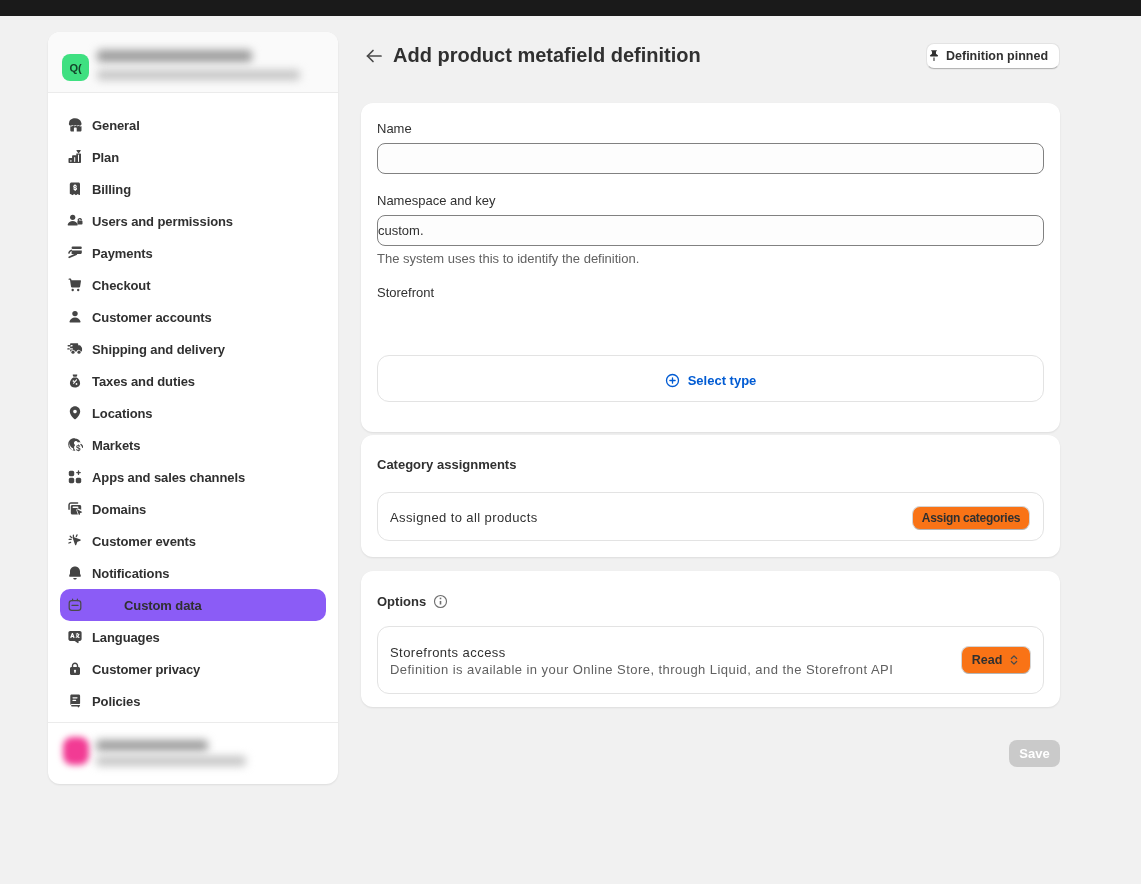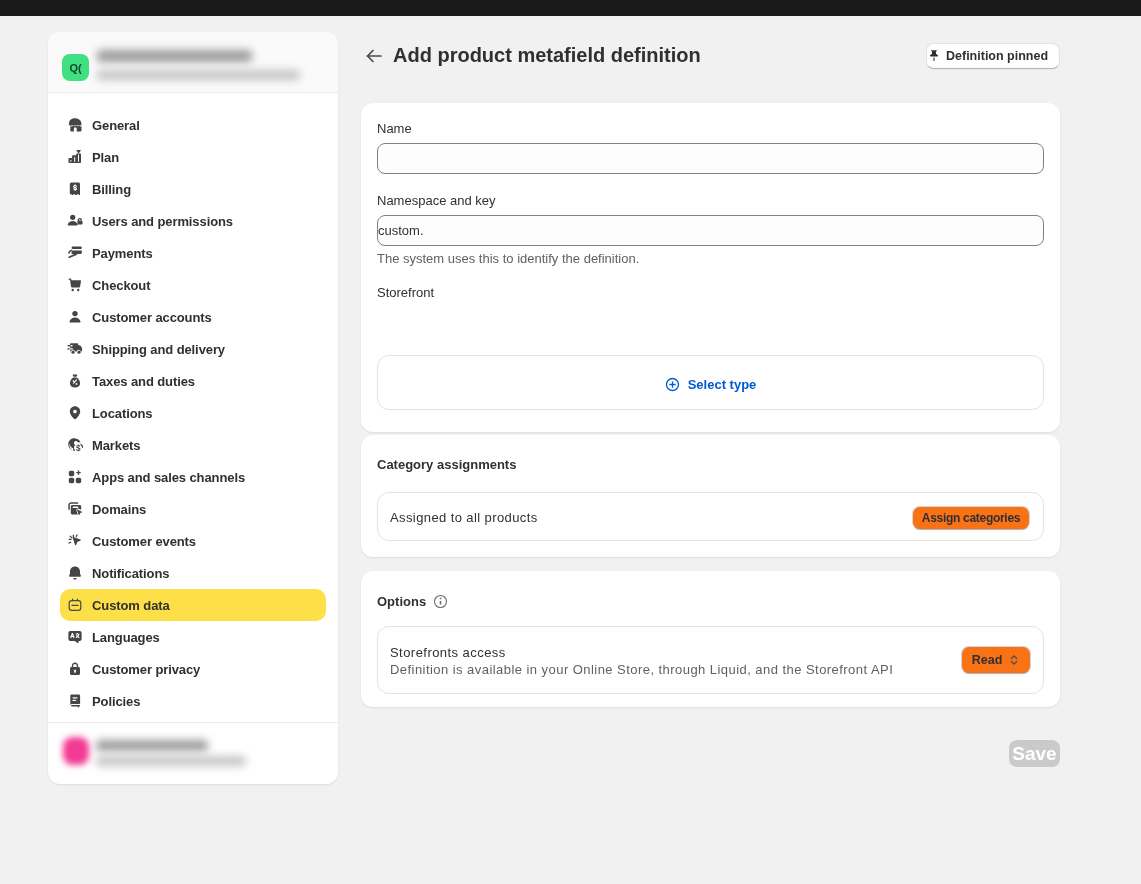--- a/index.html
+++ b/index.html
@@ -6,35 +6,35 @@
 html,body { width:1141px; height:884px; background:#f1f1f1; font-family:"Liberation Sans", sans-serif; color:#303030; overflow:hidden; }
 .topbar { position:absolute; left:0; top:0; width:1141px; height:16px; background:#1a1a1a; }
 .sidebar { position:absolute; left:48px; top:32px; width:290px; height:752px; background:#ffffff; border-radius:12px; box-shadow:0 1px 2px rgba(26,26,26,.09); overflow:hidden; }
 .sb-head { position:absolute; left:0; top:0; width:290px; height:61px; background:#fafafa; border-bottom:1px solid #ebebeb; }
 .avatar { position:absolute; left:14px; top:22px; width:27px; height:27px; border-radius:8px; background:#3fe081; display:flex; align-items:center; justify-content:center; font-size:11px; font-weight:700; color:#14442b; }
 .blur1 { position:absolute; filter:blur(4px); border-radius:4px; }
 .nav { position:absolute; left:12px; top:61px; width:266px; }
 .nav-item { position:relative; height:32px; display:flex; align-items:center; padding-left:7px; border-radius:10px; }
 .nav-item svg { flex:0 0 16px; }
 .nav-item span { margin-left:9px; font-size:13px; font-weight:700; letter-spacing:-0.1px; color:#303030; }
-.nav-item.sel { background:#fde047; }
+.nav-item.sel { background:#8b5cf6;gap:32px; }
 .nav-pad { height:16px; }
 .sb-foot { position:absolute; left:0; top:690px; width:290px; height:62px; border-top:1px solid #ebebeb; }
 .main-title { position:absolute; left:393px; top:44px; font-size:20px; font-weight:700; letter-spacing:0px; color:#303030; }
 .back { position:absolute; left:364px; top:46px; width:20px; height:20px; }
 .pinned-btn { position:absolute; left:926px; top:43px; width:134px; height:26px; background:#ffffff; border:1px solid #e3e3e3; border-bottom-color:#b5b5b5; border-radius:8px; display:flex; align-items:center; font-size:12.5px; font-weight:700; color:#303030; box-shadow:0 1px 0 rgba(0,0,0,.04); }
 .card { position:absolute; left:361px; width:699px; background:#ffffff; border-radius:12px; box-shadow:0 1px 2px rgba(26,26,26,.09); }
 .label { position:absolute; left:16px; font-size:13px; color:#303030; }
 .input { position:absolute; left:16px; width:667px; height:31px; border:1px solid #818181; border-radius:8px; background:#fdfdfd; font-size:13px; color:#303030; display:flex; align-items:center; padding:0 0; }
 .helper { position:absolute; left:16px; font-size:13px; color:#616161; }
-.selbox { position:absolute; left:16px; top:252px; width:667px; height:55px; border:1px solid #e3e3e3; border-radius:12px; display:flex; align-items:center; justify-content:center; padding-top:3px; }
+.selbox { position:absolute; left:16px; top:252px; width:667px; height:47px; border:1px solid #e3e3e3; border-radius:12px; display:flex; align-items:center; justify-content:center; padding-top:3px; }
 .selbox span { color:#005bd3; font-size:13px; font-weight:700; margin-left:8px; }
 .innerbox { position:absolute; left:16px; width:667px; border:1px solid #e3e3e3; border-radius:12px; }
 .btn { background:#f97316; border:1px solid #d5d5d5; border-bottom-color:#b5b5b5; border-radius:8px; font-size:12.5px; font-weight:700; color:#303030; display:flex; align-items:center; justify-content:center; }
-.save { position:absolute; left:1009px; top:740px; width:51px; height:27px; background:#cacaca; border-radius:8px; color:#ffffff; font-size:19px; font-weight:700; display:flex; align-items:center; justify-content:center; }
+.save { position:absolute; left:1009px; top:740px; width:51px; height:27px; background:#cacaca; border-radius:8px; color:#ffffff; font-size:13px; font-weight:700; display:flex; align-items:center; justify-content:center; }
 </style>
 </head>
 <body>
 <div class="topbar"></div>
 
 <div class="sidebar">
   <div class="sb-head">
     <div class="avatar">Q(</div>
     <div class="blur1" style="left:49px; top:18px; width:155px; height:12px; background:#9b9b9b;"></div>
     <div class="blur1" style="left:49px; top:38px; width:203px; height:10px; background:#c4c4c4;"></div>

